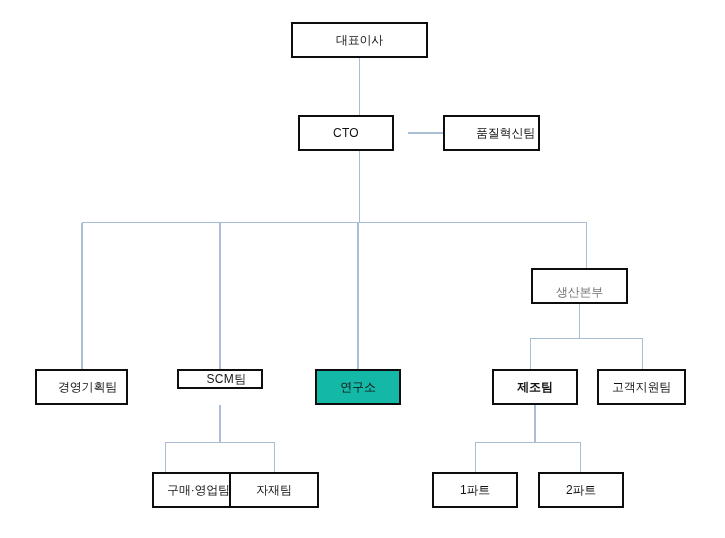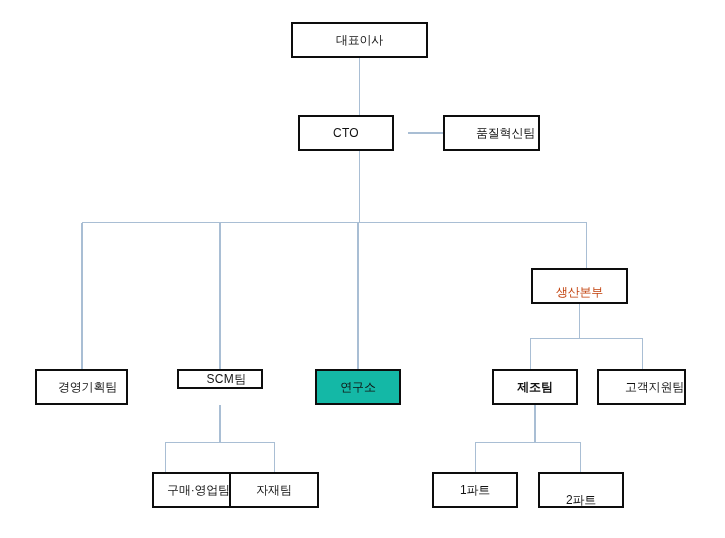--- a/index.html
+++ b/index.html
@@ -80,44 +80,44 @@
       <div class="node-box" style="left: 291px; top: 22px; width: 137px; height: 36px; border-color: rgb(13, 13, 13); background: rgb(255, 255, 255);">
         <span class="node-label" style="color: rgb(17, 17, 17);">대표이사</span>
       </div>
       <div class="node-box" style="left: 298px; top: 115px; width: 96px; height: 36px; border-color: rgb(13, 13, 13); background: rgb(255, 255, 255);">
         <span class="node-label latin" style="color: rgb(17, 17, 17);">CTO</span>
       </div>
       <div class="node-box" style="left: 443px; top: 115px; width: 97px; height: 36px; border-color: rgb(13, 13, 13); background: rgb(255, 255, 255);">
         <span class="node-label" style="color: rgb(17, 17, 17); margin-left: 28px;">품질혁신팀</span>
       </div>
       <div class="node-box" style="left: 531px; top: 268px; width: 97px; height: 36px; border-color: rgb(13, 13, 13); background: rgb(255, 255, 255);">
-        <span class="node-label" style="color: #c2410c; margin-top: 12px;">생산본부</span>
+        <span class="node-label" style="color: #737373; margin-top: 12px;">생산본부</span>
       </div>
       <div class="node-box" style="left: 35px; top: 369px; width: 93px; height: 36px; border-color: rgb(13, 13, 13); background: rgb(255, 255, 255);">
         <span class="node-label" style="color: rgb(17, 17, 17); margin-left: 12px;">경영기획팀</span>
       </div>
       <div class="node-box" style="left: 177px; top: 369px; width: 86px; height: 20px; border-color: rgb(13, 13, 13); background: rgb(255, 255, 255); padding-left: 13px;">
         <span class="node-label latin" style="color: rgb(17, 17, 17);">SCM팀</span>
       </div>
       <div class="node-box" style="left: 315px; top: 369px; width: 86px; height: 36px; border-color: rgb(13, 13, 13); background: #14b8a6;">
         <span class="node-label" style="color: rgb(17, 17, 17);">연구소</span>
       </div>
       <div class="node-box" style="left: 492px; top: 369px; width: 86px; height: 36px; border-color: rgb(13, 13, 13); background: rgb(255, 255, 255);">
         <span class="node-label" style="color: rgb(17, 17, 17); font-weight: bold;">제조팀</span>
       </div>
-      <div class="node-box" style="left: 597px; top: 369px; width: 89px; height: 36px; border-color: rgb(13, 13, 13); background: rgb(255, 255, 255); justify-content: flex-end;">
+      <div class="node-box" style="left: 597px; top: 369px; width: 89px; height: 36px; border-color: rgb(13, 13, 13); background: rgb(255, 255, 255);">
         <span class="node-label" style="color: rgb(17, 17, 17);">고객지원팀</span>
       </div>
       <div class="node-box" style="left: 119px; top: 472px; width: 93px; height: 36px; border-color: rgb(13, 13, 13); background: rgb(255, 255, 255); margin-left: 33px;">
         <span class="node-label" style="color: rgb(17, 17, 17);">구매·영업팀</span>
       </div>
       <div class="node-box" style="left: 229px; top: 472px; width: 90px; height: 36px; border-color: rgb(13, 13, 13); background: rgb(255, 255, 255);">
         <span class="node-label" style="color: rgb(17, 17, 17);">자재팀</span>
       </div>
       <div class="node-box" style="left: 432px; top: 472px; width: 86px; height: 36px; border-color: rgb(13, 13, 13); background: rgb(255, 255, 255); align-items: center;">
         <span class="node-label" style="color: rgb(17, 17, 17);">1파트</span>
       </div>
-      <div class="node-box" style="left: 538px; top: 472px; width: 86px; height: 36px; border-color: rgb(13, 13, 13); background: rgb(255, 255, 255); align-items: flex-end;">
+      <div class="node-box" style="left: 538px; top: 472px; width: 86px; height: 36px; border-color: rgb(13, 13, 13); background: rgb(255, 255, 255);">
         <span class="node-label" style="color: rgb(17, 17, 17);">2파트</span>
       </div>
     </div>
 
 </div>
 
 </body></html>

